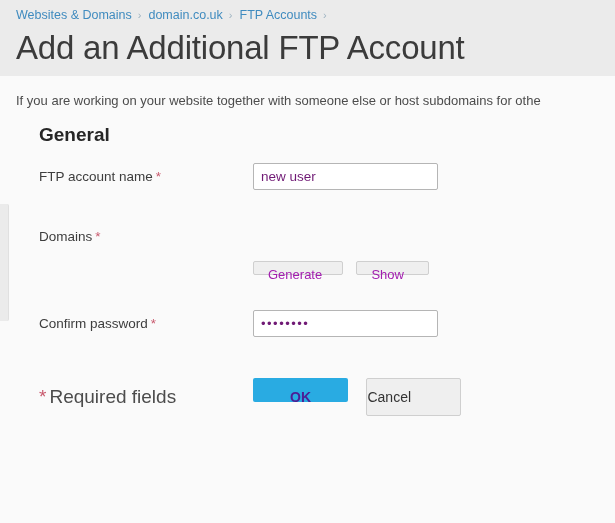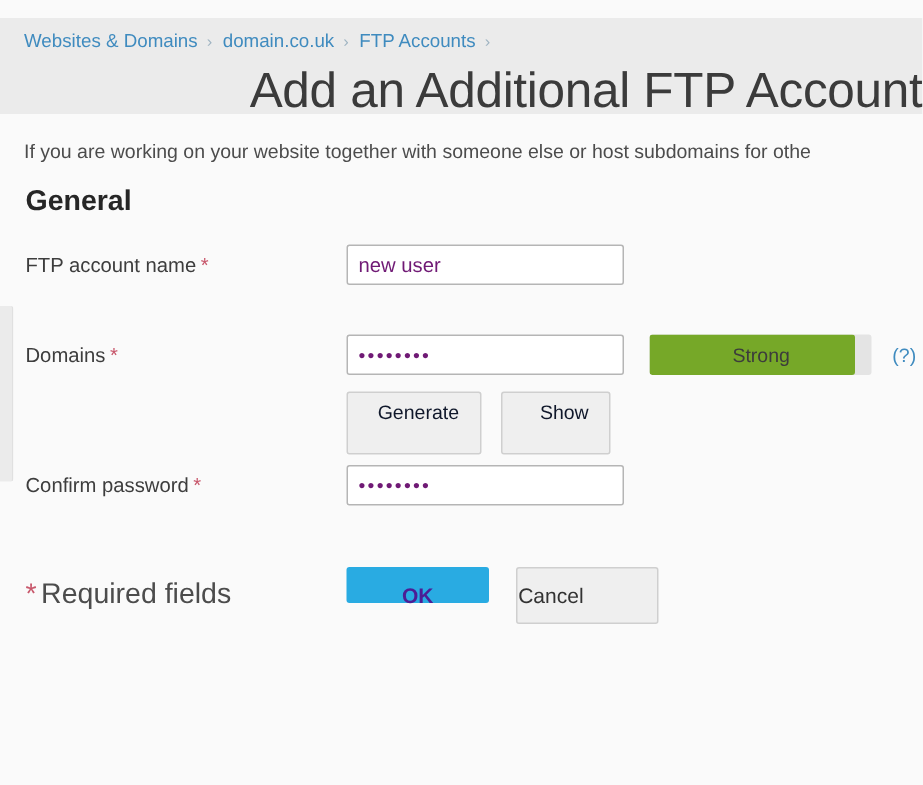--- a/index.html
+++ b/index.html
@@ -12,25 +12,24 @@
     overflow: hidden;
     background: #fafafa;
     font-family: "Liberation Sans", sans-serif;
     color: #333333;
     -webkit-font-smoothing: antialiased;
   }
 
   
   .page-header {
     background: #ebebeb;
-    height: 64px;
+    height: 76px;
     box-sizing: border-box;
     padding: 7px 0 0 16px;
     position: relative;
-    margin-top: 12px;
   }
   .breadcrumb {
     font-size: 12.5px;
     line-height: 16px;
     color: #3f8bbf;
     white-space: nowrap;
     height: 18px;
   }
   .breadcrumb a {
     color: #3f8bbf;
@@ -44,21 +43,20 @@
     display: inline-block;
   }
   .page-title {
     font-size: 33px;
     line-height: 42px;
     font-weight: 300;
     color: #3b3b3b;
     letter-spacing: -0.2px;
     white-space: nowrap;
     margin-top: 2px;
-    text-align: right;
   }
 
   
   .page-body {
     position: relative;
     background: #fafafa;
     height: 435px;
   }
   .intro-text {
     font-size: 13px;
@@ -81,20 +79,21 @@
     background: #ebebeb;
     border-right: 1px solid #e0e0e0;
     border-top-right-radius: 2px;
     border-bottom-right-radius: 2px;
   }
 
   .form-area {
     padding-left: 17px;
     padding-top: 13px;
     position: relative;
+    margin-left: 22px;
   }
   .section-title {
     font-size: 19px;
     font-weight: bold;
     color: #262626;
     line-height: 24px;
     margin-bottom: 16px;
   }
 
   .form-row {
@@ -197,30 +196,30 @@
     font-size: 13px;
     color: #3f8bbf;
     cursor: pointer;
     text-decoration: none;
   }
 
   
   .btn {
     display: inline-block;
     box-sizing: border-box;
-    height: 42px;
+    height: 14px;
     line-height: 25px;
     padding: 0 14px;
     font-family: "Liberation Sans", sans-serif;
     font-size: 13px;
-    color: #0f172a;
+    color: #a21caf;
     background: #efefef;
     border: 1px solid #cfcfcf;
     border-radius: 2px;
-    text-align: right;
+    text-align: left;
     cursor: pointer;
     white-space: nowrap;
   }
 
   .pw-buttons {
     position: absolute;
     left: 214px;
     top: 0;
   }
   .btn-generate { width: 90px; }
@@ -309,28 +308,20 @@
       </span>
     </div>
 
     <div class="row-gap-sm"></div>
 
 
     <div class="row-gap-sm"></div>
 
     <div class="form-row">
       <span class="form-label"><span>Domains</span><span class="req">*</span></span>
-      <span class="field-col">
-        <input class="text-input" type="password" value="••••••••" style="">
-        <span class="pw-meter-wrap">
-          <span class="pw-meter-fill" style="width: 92%; background: rgb(118, 168, 40);"></span>
-          <span class="pw-meter-label">Strong</span>
-        </span>
-        <a class="pw-help">(?)</a>
-      </span>
     </div>
 
     <div class="form-row" style="min-height:38px;">
       <span class="pw-buttons">
         <span class="btn btn-generate">Generate</span>
         <span class="btn btn-show">Show</span>
       </span>
     </div>
 
     <div class="row-gap-sm"></div>

